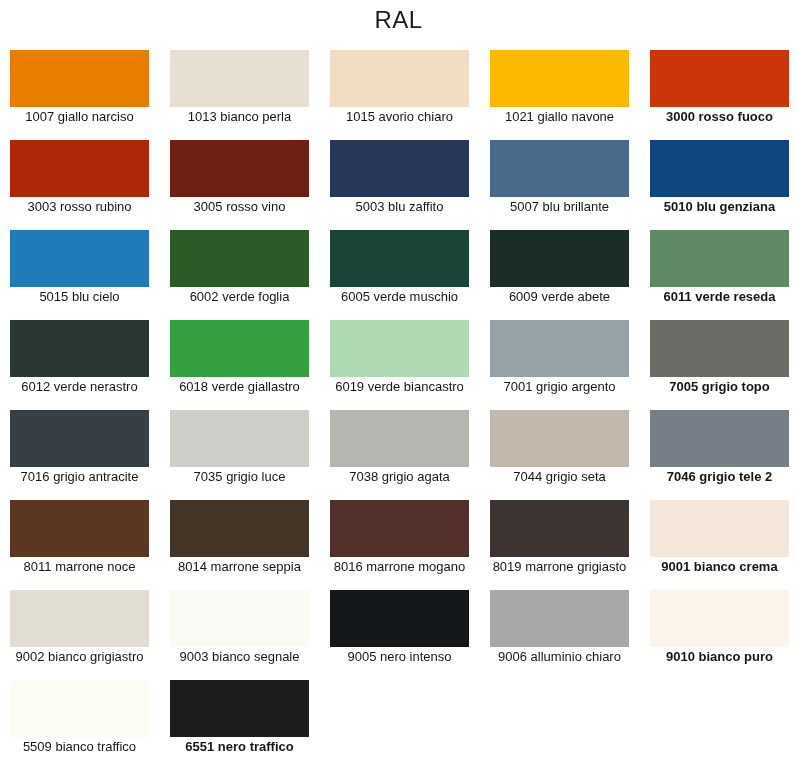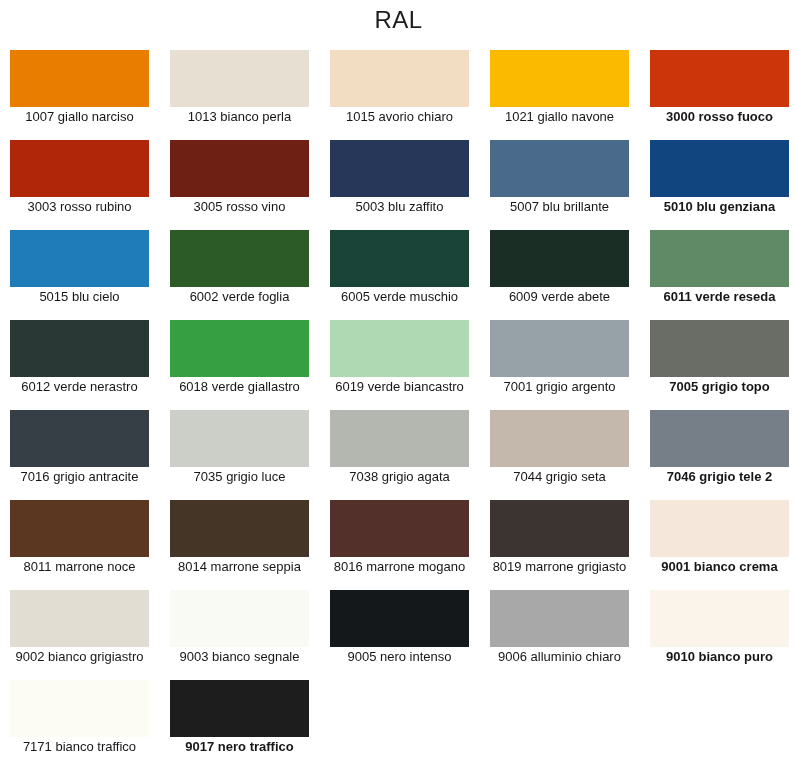--- a/index.html
+++ b/index.html
@@ -84,16 +84,16 @@
   <div class="chart-title">RAL</div>
 
   <div class="swatch-grid">
       <div class="swatch-row"><div class="swatch-cell"><span class="swatch-chip" style="background-color: rgb(232, 125, 0);"></span><span class="swatch-label">1007 giallo narciso</span></div><div class="swatch-cell"><span class="swatch-chip" style="background-color: rgb(231, 223, 210);"></span><span class="swatch-label">1013 bianco perla</span></div><div class="swatch-cell"><span class="swatch-chip" style="background-color: rgb(242, 220, 194);"></span><span class="swatch-label">1015 avorio chiaro</span></div><div class="swatch-cell"><span class="swatch-chip" style="background-color: rgb(251, 186, 0);"></span><span class="swatch-label">1021 giallo navone</span></div><div class="swatch-cell"><span class="swatch-chip" style="background-color: rgb(204, 52, 9);"></span><span class="swatch-label">3000 rosso fuoco</span></div></div>
       <div class="swatch-row"><div class="swatch-cell"><span class="swatch-chip" style="background-color: rgb(175, 39, 8);"></span><span class="swatch-label">3003 rosso rubino</span></div><div class="swatch-cell"><span class="swatch-chip" style="background-color: rgb(110, 32, 21);"></span><span class="swatch-label">3005 rosso vino</span></div><div class="swatch-cell"><span class="swatch-chip" style="background-color: rgb(38, 55, 90);"></span><span class="swatch-label">5003 blu zaffito</span></div><div class="swatch-cell"><span class="swatch-chip" style="background-color: rgb(74, 106, 140);"></span><span class="swatch-label">5007 blu brillante</span></div><div class="swatch-cell"><span class="swatch-chip" style="background-color: rgb(16, 69, 127);"></span><span class="swatch-label">5010 blu genziana</span></div></div>
       <div class="swatch-row"><div class="swatch-cell"><span class="swatch-chip" style="background-color: rgb(31, 124, 184);"></span><span class="swatch-label">5015 blu cielo</span></div><div class="swatch-cell"><span class="swatch-chip" style="background-color: rgb(45, 91, 40);"></span><span class="swatch-label">6002 verde foglia</span></div><div class="swatch-cell"><span class="swatch-chip" style="background-color: rgb(27, 68, 56);"></span><span class="swatch-label">6005 verde muschio</span></div><div class="swatch-cell"><span class="swatch-chip" style="background-color: rgb(26, 46, 38);"></span><span class="swatch-label">6009 verde abete</span></div><div class="swatch-cell"><span class="swatch-chip" style="background-color: rgb(95, 138, 101);"></span><span class="swatch-label">6011 verde reseda</span></div></div>
       <div class="swatch-row"><div class="swatch-cell"><span class="swatch-chip" style="background-color: rgb(41, 56, 52);"></span><span class="swatch-label">6012 verde nerastro</span></div><div class="swatch-cell"><span class="swatch-chip" style="background-color: rgb(54, 159, 66);"></span><span class="swatch-label">6018 verde giallastro</span></div><div class="swatch-cell"><span class="swatch-chip" style="background-color: rgb(175, 217, 178);"></span><span class="swatch-label">6019 verde biancastro</span></div><div class="swatch-cell"><span class="swatch-chip" style="background-color: rgb(151, 162, 168);"></span><span class="swatch-label">7001 grigio argento</span></div><div class="swatch-cell"><span class="swatch-chip" style="background-color: rgb(105, 109, 101);"></span><span class="swatch-label">7005 grigio topo</span></div></div>
       <div class="swatch-row"><div class="swatch-cell"><span class="swatch-chip" style="background-color: rgb(53, 63, 69);"></span><span class="swatch-label">7016 grigio antracite</span></div><div class="swatch-cell"><span class="swatch-chip" style="background-color: rgb(204, 206, 200);"></span><span class="swatch-label">7035 grigio luce</span></div><div class="swatch-cell"><span class="swatch-chip" style="background-color: rgb(180, 182, 176);"></span><span class="swatch-label">7038 grigio agata</span></div><div class="swatch-cell"><span class="swatch-chip" style="background-color: rgb(196, 184, 173);"></span><span class="swatch-label">7044 grigio seta</span></div><div class="swatch-cell"><span class="swatch-chip" style="background-color: rgb(118, 126, 135);"></span><span class="swatch-label">7046 grigio tele 2</span></div></div>
       <div class="swatch-row"><div class="swatch-cell"><span class="swatch-chip" style="background-color: rgb(91, 55, 34);"></span><span class="swatch-label">8011 marrone noce</span></div><div class="swatch-cell"><span class="swatch-chip" style="background-color: rgb(69, 53, 39);"></span><span class="swatch-label">8014 marrone seppia</span></div><div class="swatch-cell"><span class="swatch-chip" style="background-color: rgb(83, 48, 42);"></span><span class="swatch-label">8016 marrone mogano</span></div><div class="swatch-cell"><span class="swatch-chip" style="background-color: rgb(60, 52, 49);"></span><span class="swatch-label">8019 marrone grigiasto</span></div><div class="swatch-cell"><span class="swatch-chip" style="background-color: rgb(245, 232, 218);"></span><span class="swatch-label">9001 bianco crema</span></div></div>
       <div class="swatch-row"><div class="swatch-cell"><span class="swatch-chip" style="background-color: rgb(225, 221, 210);"></span><span class="swatch-label">9002 bianco grigiastro</span></div><div class="swatch-cell"><span class="swatch-chip" style="background-color: rgb(250, 250, 245);"></span><span class="swatch-label">9003 bianco segnale</span></div><div class="swatch-cell"><span class="swatch-chip" style="background-color: rgb(21, 24, 26);"></span><span class="swatch-label">9005 nero intenso</span></div><div class="swatch-cell"><span class="swatch-chip" style="background-color: rgb(168, 168, 168);"></span><span class="swatch-label">9006 alluminio chiaro</span></div><div class="swatch-cell"><span class="swatch-chip" style="background-color: rgb(251, 244, 234);"></span><span class="swatch-label">9010 bianco puro</span></div></div>
-      <div class="swatch-row"><div class="swatch-cell"><span class="swatch-chip" style="background-color: rgb(252, 252, 244);"></span><span class="swatch-label">7171 bianco traffico</span></div><div class="swatch-cell"><span class="swatch-chip" style="background-color: rgb(28, 29, 28);"></span><span class="swatch-label">9017 nero traffico</span></div></div>
+      <div class="swatch-row"><div class="swatch-cell"><span class="swatch-chip" style="background-color: rgb(252, 252, 244);"></span><span class="swatch-label">5509 bianco traffico</span></div><div class="swatch-cell"><span class="swatch-chip" style="background-color: rgb(28, 29, 28);"></span><span class="swatch-label">6551 nero traffico</span></div></div>
     </div>
 
 </div>
 
 </body></html>

